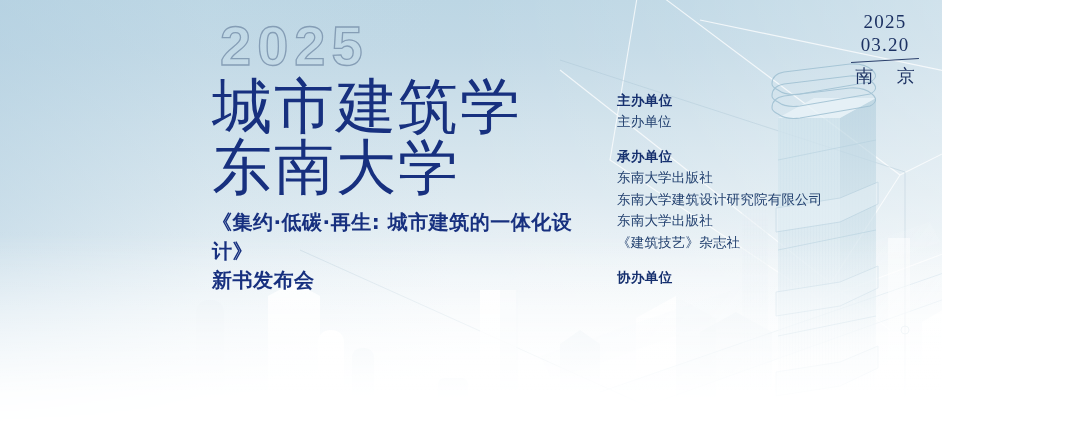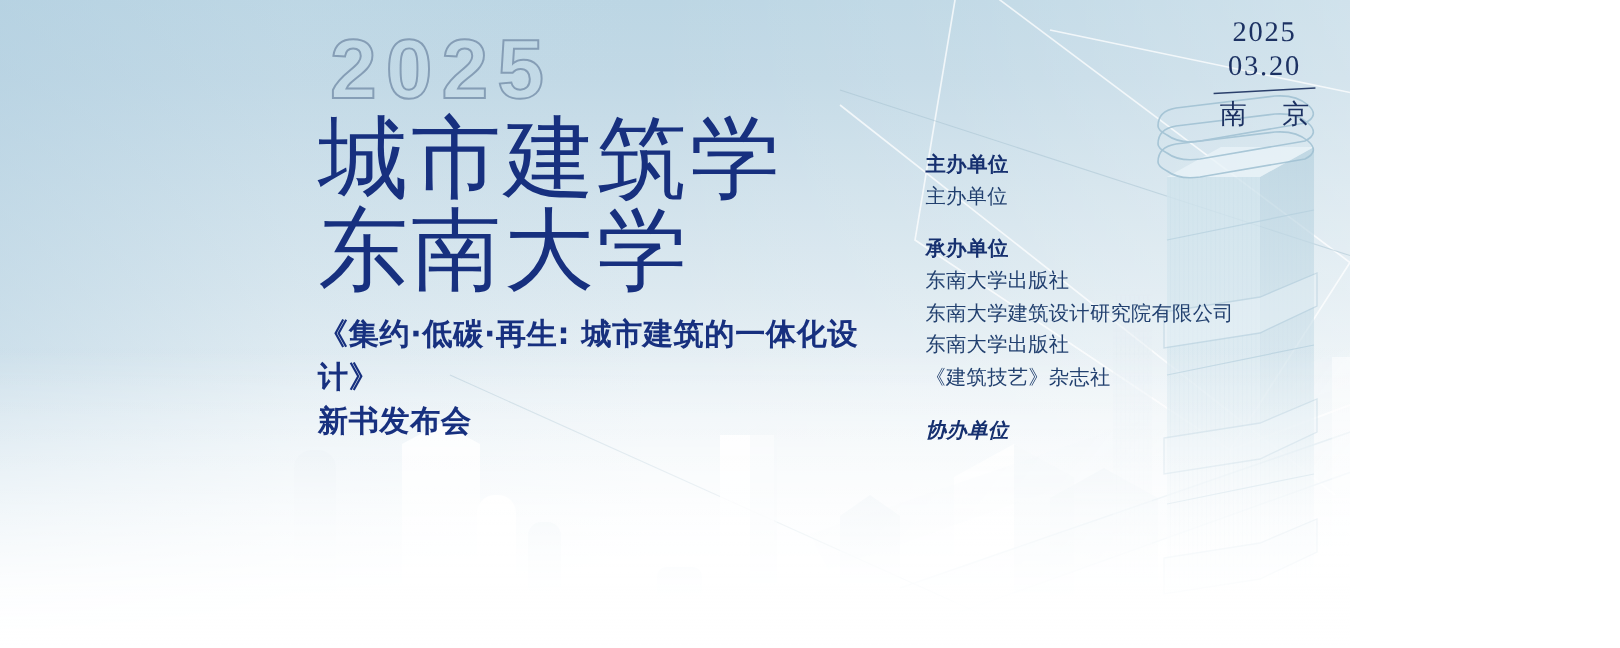--- a/index.html
+++ b/index.html
@@ -16,20 +16,21 @@
     background:
       linear-gradient(to bottom,
         #bcd6e4 0%,
         #c2d9e6 12%,
         #cfe1eb 28%,
         #dce9f0 45%,
         #ecf3f7 62%,
         #f7fafc 78%,
         #ffffff 92%,
         #ffffff 100%);
+    padding-left: 42px;
   }
   
   .wash-h {
     position: absolute;
     inset: 0;
     background: linear-gradient(to right,
       rgba(176,206,224,0.45) 0%,
       rgba(196,219,232,0.20) 22%,
       rgba(255,255,255,0.00) 48%,
       rgba(255,255,255,0.10) 72%,
@@ -93,26 +94,26 @@
     width: 368px;
     line-height: 1.45;
     font-family: "DejaVu Sans", "Liberation Sans", sans-serif;
   }
   .sub-line .l2 { display: block; }
 
   
   .org-block {
     position: absolute;
     left: 617px;
-    top: 100px;
+    top: 90px;
     z-index: 6;
     color: #1d3566;
   }
   .org-group { margin-bottom: 13px; }
-  .org-group:last-child { margin-bottom: 16px; font-style: italic; }
+  .org-group:last-child { margin-bottom: 16px; }
   .org-head {
     font-size: 13.5px;
     font-weight: 700;
     color: #16306f;
     line-height: 1.55;
     letter-spacing: 0.4px;
     font-family: "DejaVu Sans", "Liberation Sans", sans-serif;
   }
   .org-item {
     font-size: 13.5px;

